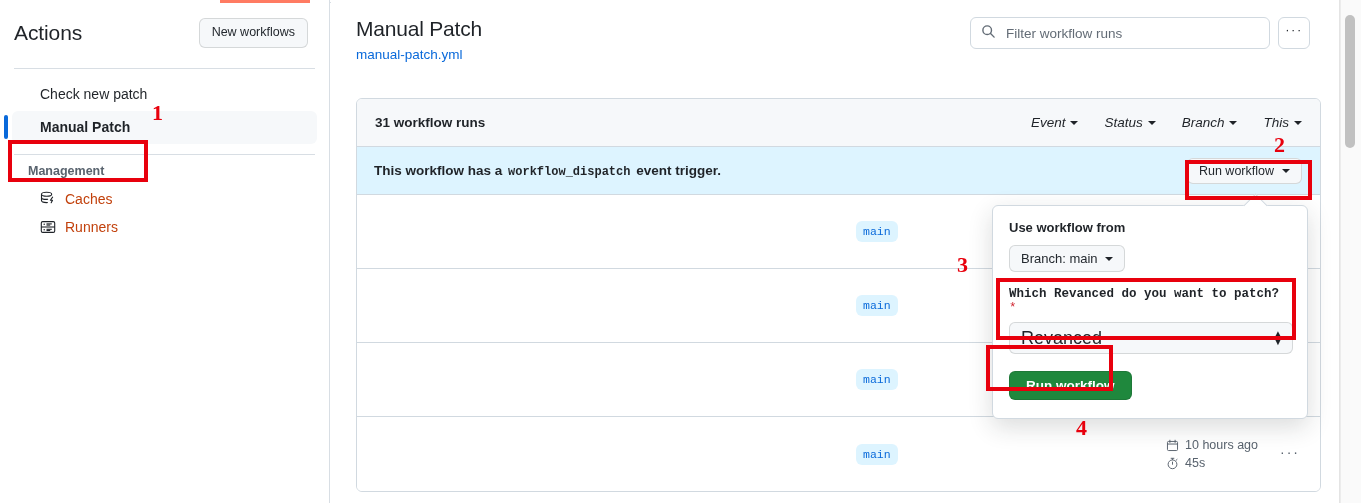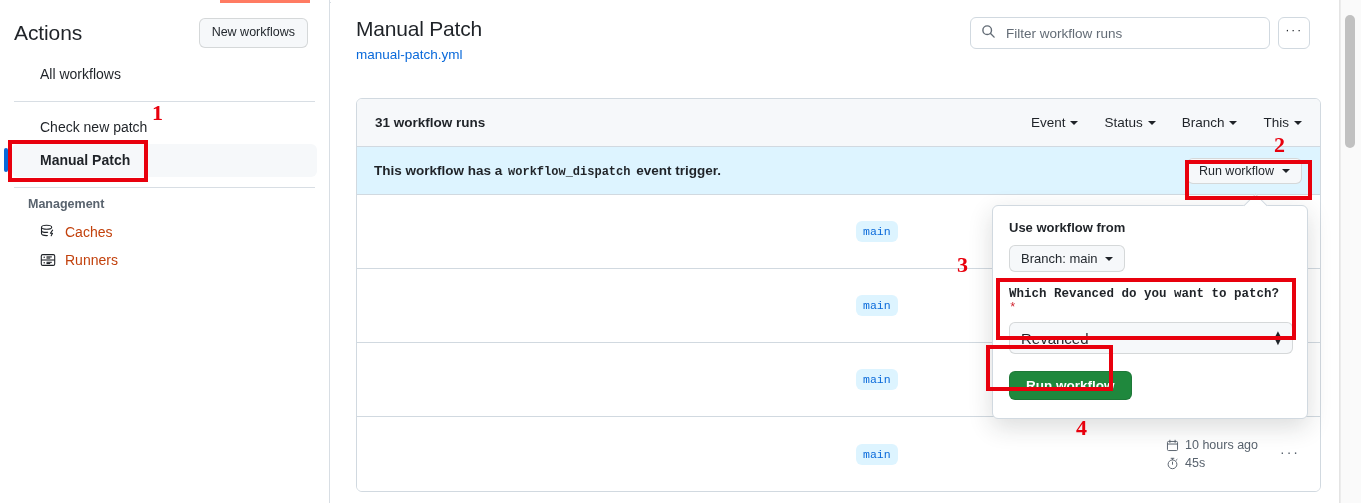--- a/index.html
+++ b/index.html
@@ -212,20 +212,21 @@
   }
   .filters { display: flex; align-items: center; gap: 26px; }
   .filter-btn {
     font-size: 13.5px;
     color: #1f2328;
     cursor: pointer;
     display: inline-flex;
     align-items: center;
     gap: 5px;
     white-space: nowrap;
+    font-style: italic;
   }
   .caret {
     display: inline-block;
     width: 0; height: 0;
     border-left: 4px solid transparent;
     border-right: 4px solid transparent;
     border-top: 4px solid #1f2328;
   }
 
   
@@ -365,21 +366,21 @@
   .sel-wrap {
     position: relative;
     width: 284px; height: 32px;
     margin-bottom: 17px;
   }
   .sel-box {
     width: 100%; height: 100%;
     background: #f6f8fa;
     border: 1px solid rgba(27,31,36,0.15);
     border-radius: 6px;
-    font-size: 15px;
+    font-size: 18px;
     color: #1f2328;
     display: flex;
     align-items: center;
     padding: 0 11px;
     cursor: pointer;
   }
   .sel-arrows {
     position: absolute;
     right: 10px; top: 50%;
     transform: translateY(-50%);
@@ -451,21 +452,20 @@
   <div class="top-divider"></div>
   <div class="top-orange"></div>
 
   <div class="sidebar">
     <div class="sidebar-head">
       <div class="actions-title">Actions</div>
       <button class="new-workflow-btn">New workflows</button>
     </div>
 
     <ul class="nav-list">
-      <li class="nav-item">All workflows</li>
       <div class="nav-sep"></div>
       <li class="nav-item">Check new patch</li>
       <li class="nav-item selected">Manual Patch</li>
       <div class="nav-sep"></div>
     </ul>
 
     <div class="mgmt-label">Management</div>
 
     <div class="mgmt-item">
       <span>

